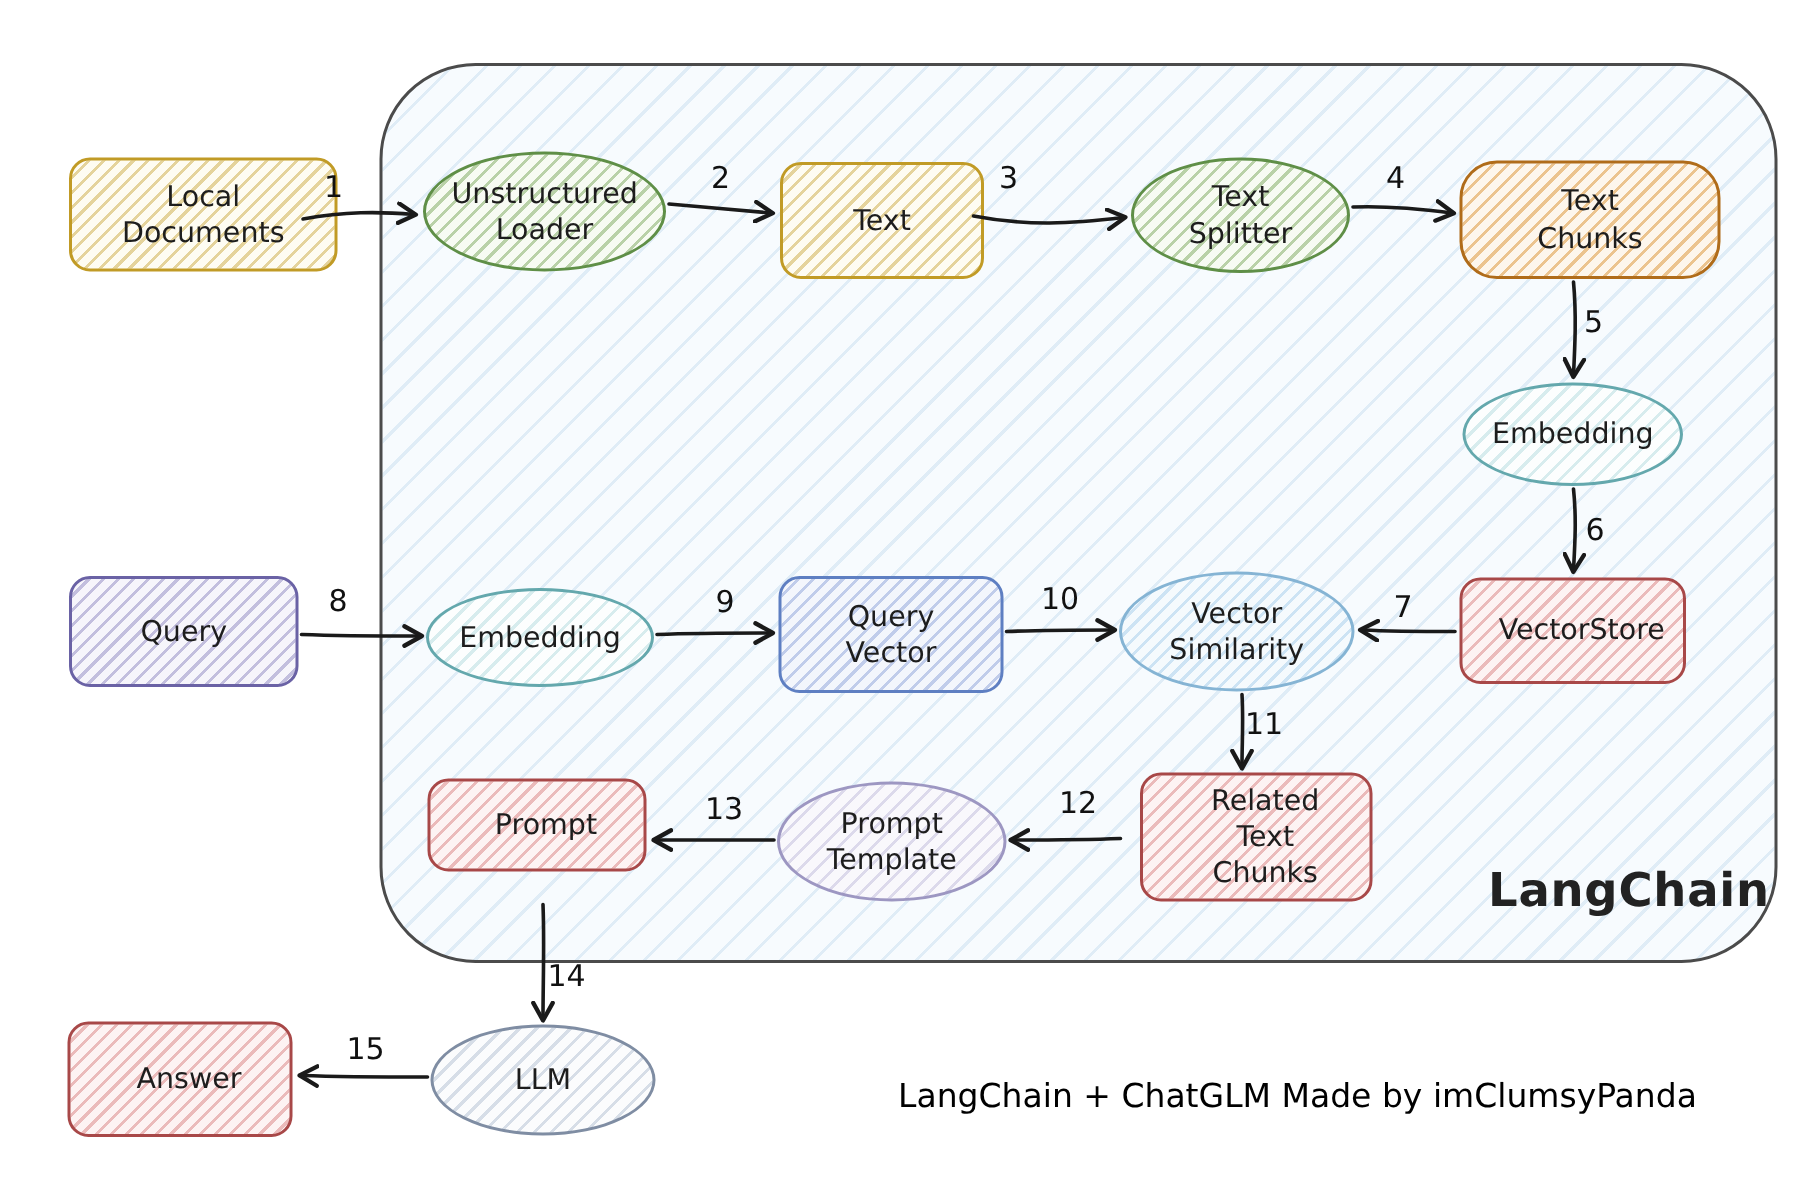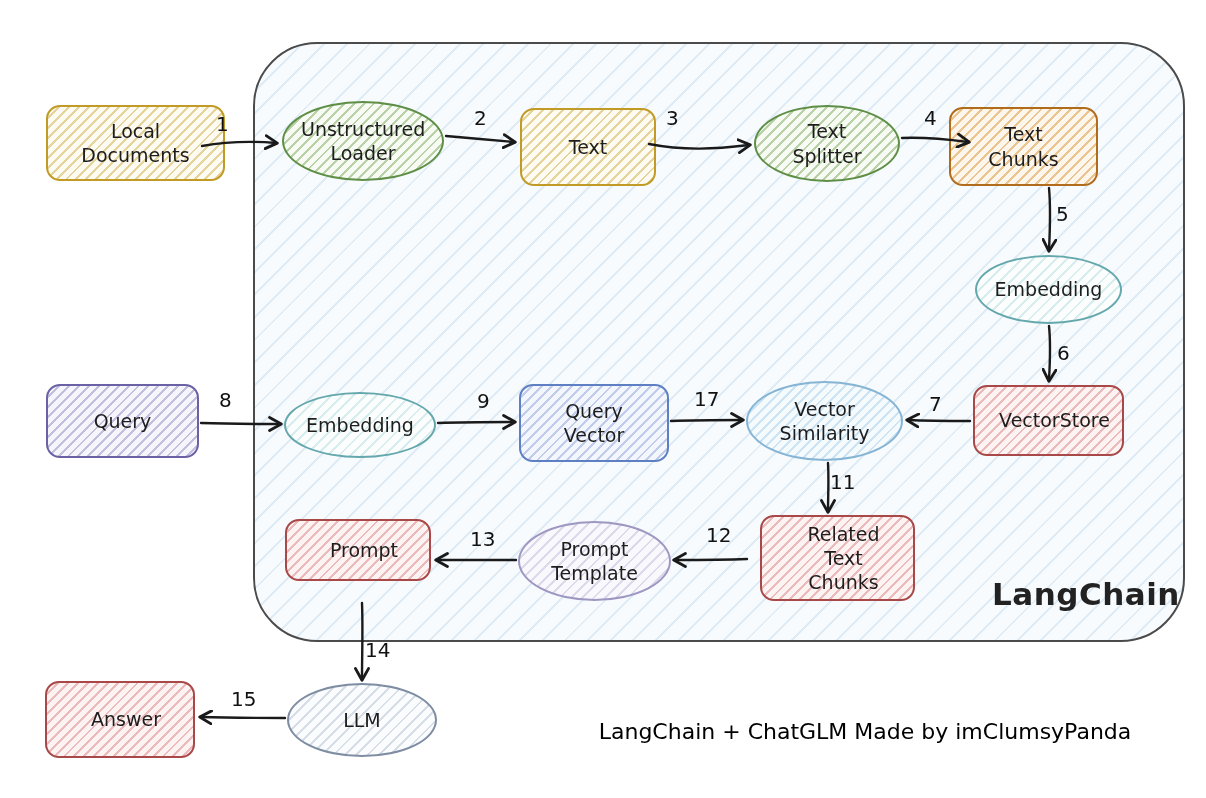--- a/index.html
+++ b/index.html
@@ -124,21 +124,21 @@
     background-image: repeating-linear-gradient(135deg,
       rgba(170,185,205,0.45) 0px, rgba(170,185,205,0.45) 2px,
       transparent 2px, transparent 8px);
   }
 
   
   .n-local-documents   { left: 46px;  top: 105px; width: 179px; height: 76px; }
   .n-unstructured      { left: 282px; top: 101px; width: 162px; height: 80px; }
   .n-text              { left: 520px; top: 108px; width: 136px; height: 78px; }
   .n-text-splitter     { left: 754px; top: 105px; width: 146px; height: 77px; }
-  .n-text-chunks       { left: 949px; top: 107px; width: 149px; height: 79px; }
+  .n-text-chunks       { left: 973px; top: 107px; width: 174px; height: 79px; border-radius: 25px; }
   .n-embedding-top     { left: 975px; top: 255px; width: 147px; height: 69px; }
   .n-vectorstore       { left: 973px; top: 385px; width: 151px; height: 71px; }
   .n-query             { left: 46px;  top: 384px; width: 153px; height: 74px; }
   .n-embedding-query   { left: 284px; top: 392px; width: 152px; height: 66px; }
   .n-query-vector      { left: 519px; top: 384px; width: 150px; height: 78px; }
   .n-vector-similarity { left: 746px; top: 381px; width: 157px; height: 80px; }
   .n-related-chunks    { left: 749px; top: 515px; width: 155px; height: 86px; margin-left: 11px; }
   .n-prompt-template   { left: 518px; top: 521px; width: 153px; height: 80px; }
   .n-prompt            { left: 285px; top: 519px; width: 146px; height: 62px; }
   .n-llm               { left: 287px; top: 683px; width: 150px; height: 74px; }
@@ -288,21 +288,21 @@
 
   <div class="edge-label el-1">1</div>
   <div class="edge-label el-2">2</div>
   <div class="edge-label el-3">3</div>
   <div class="edge-label el-4">4</div>
   <div class="edge-label el-5">5</div>
   <div class="edge-label el-6">6</div>
   <div class="edge-label el-7">7</div>
   <div class="edge-label el-8">8</div>
   <div class="edge-label el-9">9</div>
-  <div class="edge-label el-10">17</div>
+  <div class="edge-label el-10">10</div>
   <div class="edge-label el-11">11</div>
   <div class="edge-label el-12">12</div>
   <div class="edge-label el-13">13</div>
   <div class="edge-label el-14">14</div>
   <div class="edge-label el-15">15</div>
 
   <div class="caption">LangChain + ChatGLM Made by imClumsyPanda</div>
 
 </div>
 

